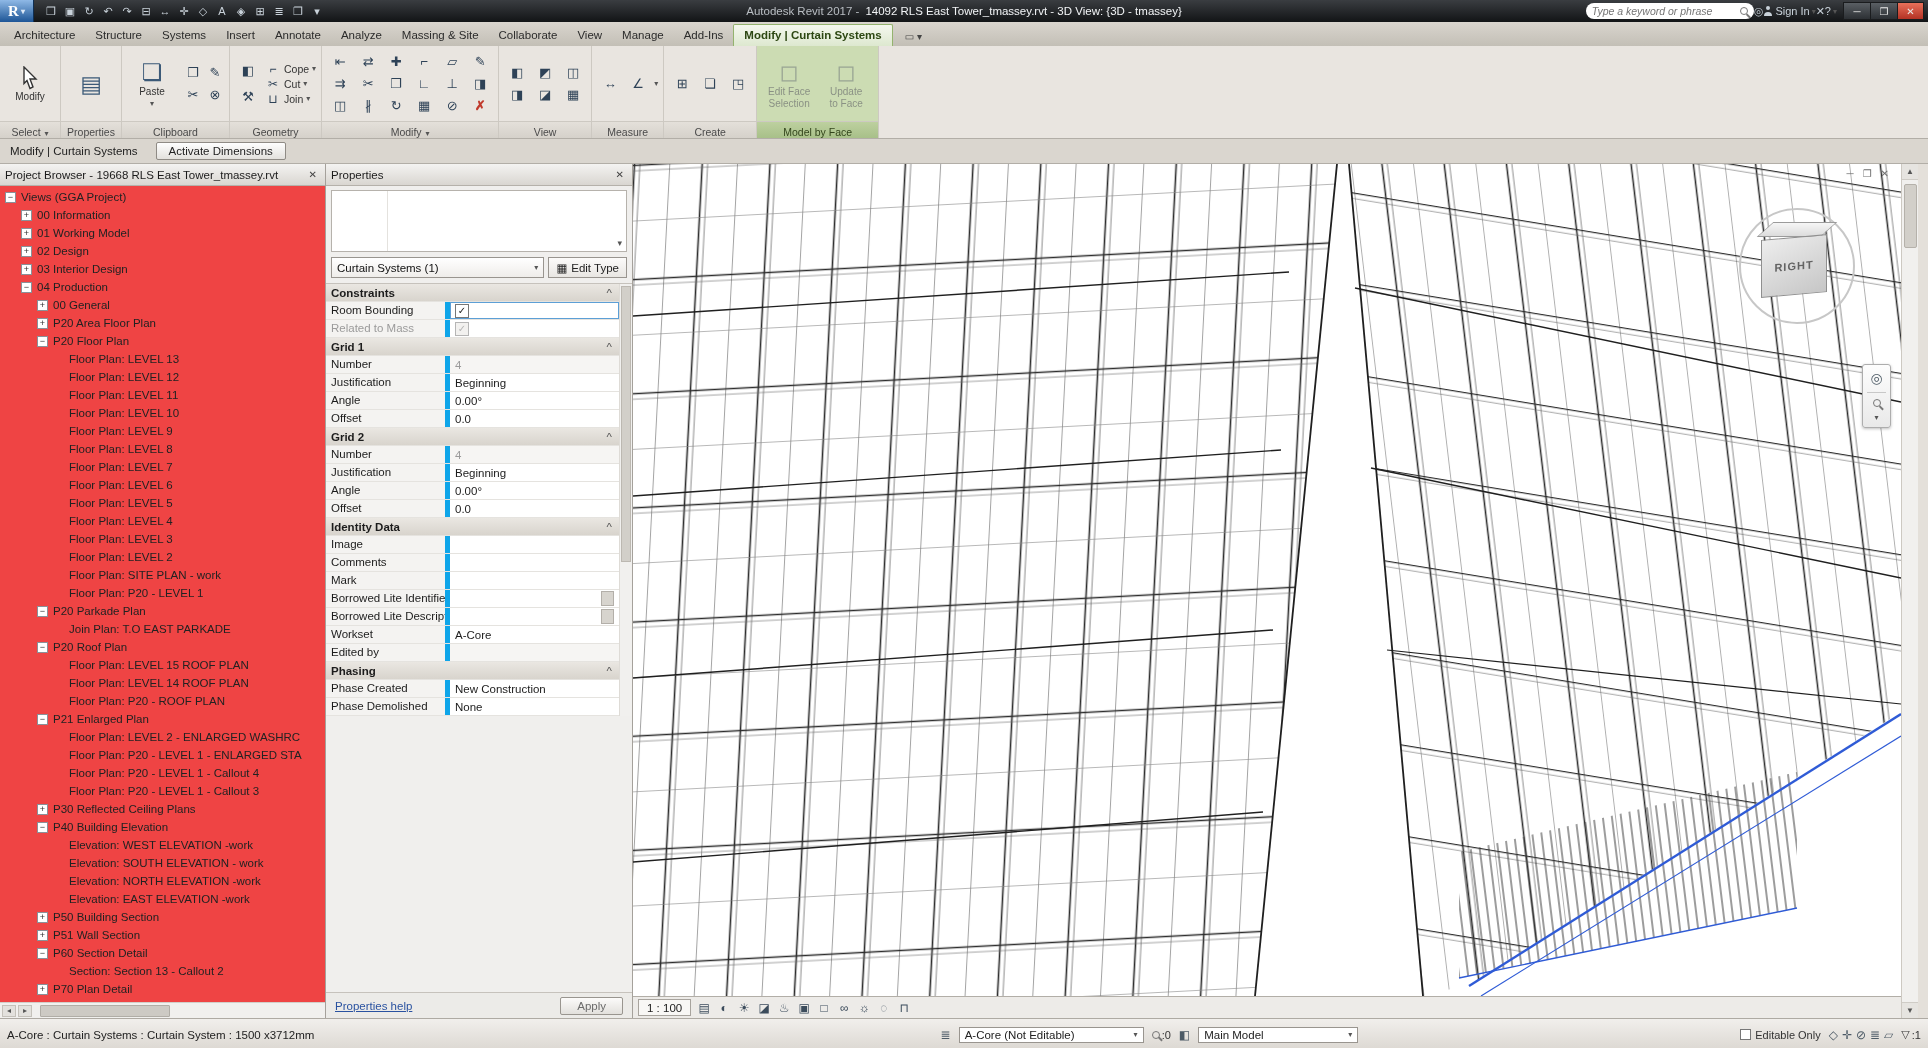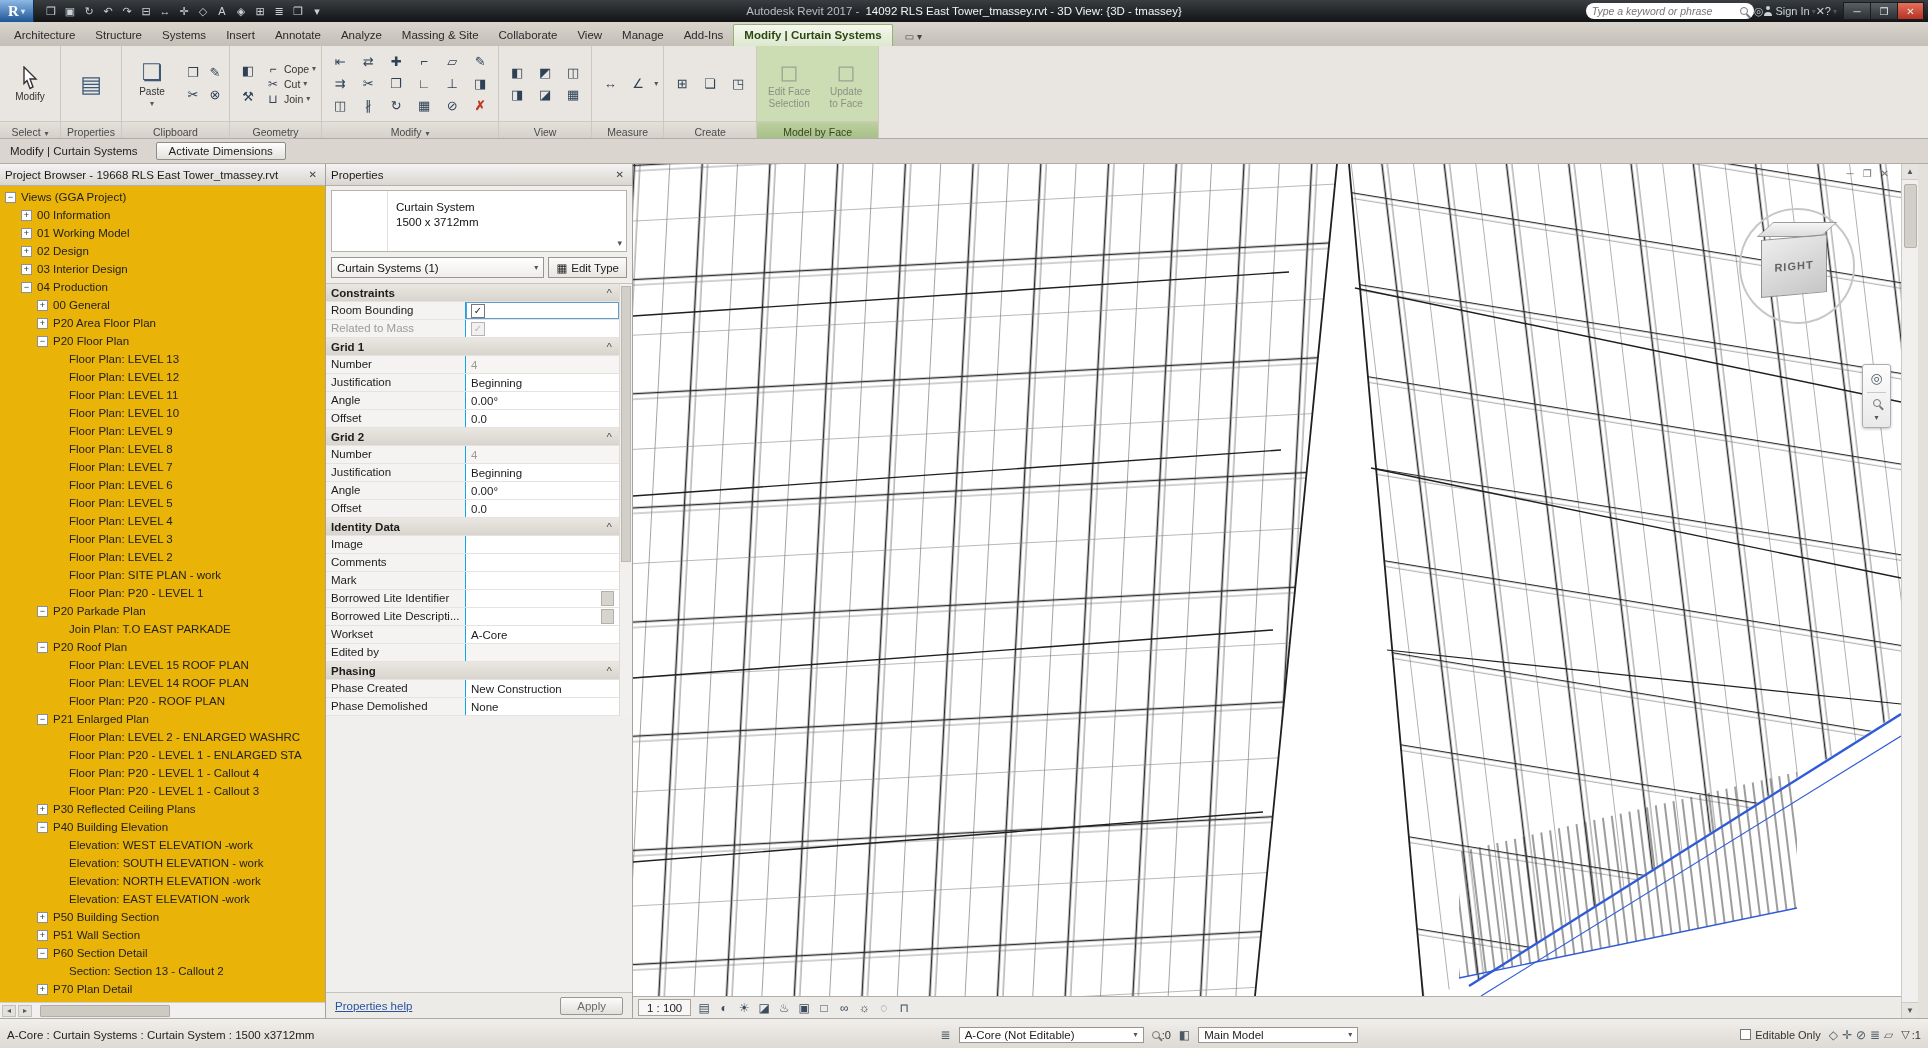--- a/index.html
+++ b/index.html
@@ -63,21 +63,21 @@
   .opt-context{color:#222}
   .opt-btn{border:1px solid #8f8b85;background:linear-gradient(#fefefe,#e3e1dd);padding:2px 12px;border-radius:2px;color:#222}
 
   
   .content{display:flex;height:854px}
 
   
   .pb{width:326px;background:#f0efed;border-right:1px solid #a5a19b;display:flex;flex-direction:column}
   .pb-header,.props-header{height:22px;background:linear-gradient(#f4f3f1,#d9d6d1);display:flex;align-items:center;padding:0 5px;border-bottom:1px solid #b5b1aa;color:#1b1b1b}
   .hdr-close{margin-left:auto;font-size:10px;color:#444;padding:0 3px}
-  .pb-tree{flex:1;background:#eab308;overflow:hidden;padding-top:2px}
+  .pb-tree{flex:1;background:#ef4444;overflow:hidden;padding-top:2px}
   .tree-row{height:18px;display:flex;align-items:center;white-space:nowrap;padding-left:calc(var(--v,0)*16px + 5px)}
   .tw{width:11px;height:11px;flex:0 0 11px;margin-right:5px;font-size:9px;line-height:9px;display:flex;align-items:center;justify-content:center;color:#333}
   .tw.minus,.tw.plus{border:1px solid #8a9199;background:#fff}
   .tw.minus::before{content:"−"}
   .tw.plus::before{content:"+"}
   .tw.leaf{visibility:hidden}
   .pb-hscroll{height:16px;background:#f1f0ee;border-top:1px solid #d2cfc9;display:flex;align-items:center;padding:0 2px;gap:2px}
   .scr-arrow{width:14px;height:12px;display:flex;align-items:center;justify-content:center;font-size:8px;color:#555;background:#e3e1dd;border:1px solid #c4c1ba}
   .scr-thumb{width:130px;height:12px;background:#cdcac4;border:1px solid #b0ada6;border-radius:1px;margin-left:6px}
 
@@ -87,21 +87,21 @@
   .type-preview{width:56px;border-right:1px solid #e4e2de}
   .type-text{flex:1;padding:9px 8px;line-height:15px;color:#111}
   .type-dd{position:absolute;right:4px;bottom:3px;font-size:9px;color:#555}
   .selector-row{display:flex;padding:3px 5px;gap:4px}
   .sel-dd{flex:1;border:1px solid #989era;border:1px solid #99958f;background:linear-gradient(#fff,#efedea);height:21px;display:flex;align-items:center;padding:0 5px;color:#111}
   .sel-dd .ddm{margin-left:auto}
   .edit-type{border:1px solid #99958f;background:linear-gradient(#fcfbfa,#e8e6e2);height:21px;display:flex;align-items:center;gap:4px;padding:0 7px;color:#222}
   .pgrid-wrap{display:flex;margin-top:2px;border-top:1px solid #c6c2bc}
   .prop-grid{flex:1;background:#fff}
   .prow{display:flex;height:18px;border-bottom:1px solid #e5e3df;align-items:stretch}
-  .plabel{width:140px;padding:2px 5px;background:#f4f3f1;border-right:1px solid #0ea5e9;overflow:hidden;white-space:nowrap;color:#1c1c1c}
+  .plabel{width:124px;padding:2px 5px;background:#f4f3f1;border-right:5px solid #0ea5e9;overflow:hidden;white-space:nowrap;color:#1c1c1c}
   .pvalue{flex:1;padding:2px 5px;background:#fff;overflow:hidden;white-space:nowrap;display:flex;align-items:center;color:#1c1c1c}
   .prow.section{background:linear-gradient(#eae7e2,#d8d4cd);font-weight:bold;align-items:center}
   .prow.section .plabel{background:transparent;border:none;width:auto;flex:1}
   .prow.section::after{content:"^";font-weight:normal;color:#555;margin-right:7px}
   .prow.gray .pvalue{color:#9b9b9b;background:#f6f5f3}
   .prow.checkdis .plabel{color:#9b9b9b}
   .prow.check .pvalue::before,.prow.checkdis .pvalue::before{content:"✓";width:12px;height:12px;border:1px solid #777;background:#fff;font-size:10px;line-height:11px;text-align:center}
   .prow.check .pvalue{outline:1px solid #5c9fd6;outline-offset:-1px}
   .prow.checkdis .pvalue::before{color:#b5b5b5;border-color:#b5b5b5;background:#f2f1ef}
   .prow.btn .pvalue::after{content:"";width:11px;height:13px;background:#d7d4ce;border:1px solid #b3afa9;margin-left:auto}
@@ -770,24 +770,20 @@
       </div>
     </div>
 
     <div class="props">
       <div class="props-header">
         <span>Properties</span>
         <span class="hdr-close">✕</span>
       </div>
       <div class="type-box">
         <div class="type-preview"></div>
-        <div class="type-text">
-          <div>Curtain System</div>
-          <div>1500 x 3712mm</div>
-        </div>
         <span class="type-dd">▾</span>
       </div>
       <div class="selector-row">
         <div class="sel-dd">
           <span>Curtain Systems (1)</span>
           <span class="ddm">▾</span>
         </div>
         <div class="edit-type">
           <span>▦</span>
           <span>Edit Type</span>

